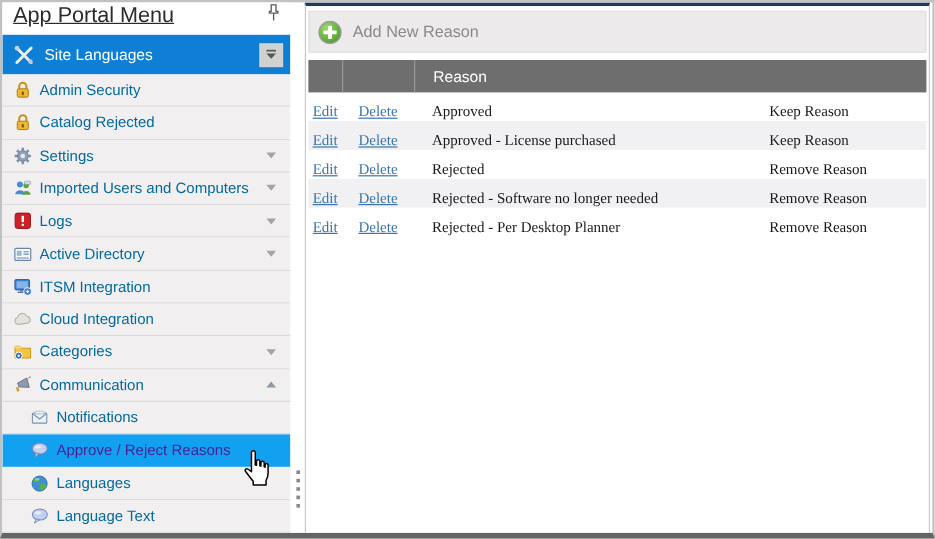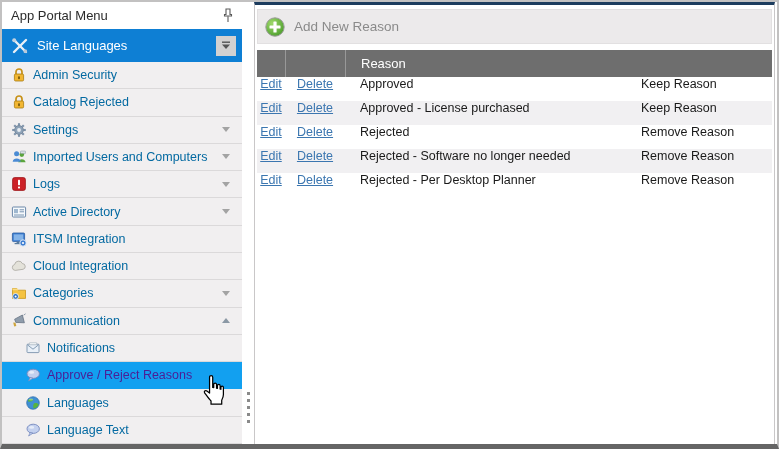--- a/index.html
+++ b/index.html
@@ -3,21 +3,21 @@
 <meta charset="utf-8">
 <style>
   * { margin:0; padding:0; box-sizing:border-box; }
   html,body { background:#fff; font-family:"Liberation Sans", sans-serif; }
   .window {
     position:relative; width:779px; height:449px; overflow:hidden;
     border:2px solid #c2c1c1; border-bottom:5px solid #656565; background:#fff;
   }
   
   .sidebar { position:absolute; left:0; top:0; bottom:0; width:240px; display:flex; flex-direction:column; background:#fff; }
-  .sidebar-title { height:27px; flex:0 0 27px; display:flex; align-items:center; padding:0 6px 0 9px; background:#fff; color:#2b2b2b; font-size:13px; }
+  .sidebar-title { height:27px; flex:0 0 27px; display:flex; align-items:flex-start; padding:0 6px 0 9px; background:#fff; color:#2b2b2b; font-size:18px;text-decoration:underline; }
   .sidebar-title .title-text { flex:1; }
   .pin { display:flex; align-items:center; justify-content:center; width:16px; height:16px; cursor:pointer; }
   .menu { flex:1; display:flex; flex-direction:column; }
   .menu-item { flex:1; display:flex; align-items:center; padding:0 4px 0 8px; background:#f1eff0; border-bottom:1px solid #dbd9da; color:#0369a1; font-size:12.5px; cursor:pointer; }
   .menu-item.header { flex:0 0 33px; background:var(--header-blue); color:#fff; border-bottom:none; font-size:13px; }
   .menu-item.sub { padding-left:22px; }
   .menu-item.selected { background:var(--selection-blue); border-bottom-color:var(--selection-blue); color:#4c1d95; }
   .mi-icon { width:17px; height:17px; margin-right:6px; flex:0 0 17px; display:flex; align-items:center; justify-content:center; }
   .mi-icon svg { width:16px; height:16px; }
   .menu-item.header .mi-icon { width:20px; height:20px; flex-basis:20px; margin-right:7px; }
@@ -36,21 +36,21 @@
   .add-circle { width:20px; height:20px; margin-right:9px; display:flex; }
   .rtable { margin:6px 2px 0 2px; font-size:12.5px; }
   .trow { display:grid; grid-template-columns:28px 60px 286px 1fr; align-items:stretch; }
   .thead { background:var(--table-header); color:#fff; height:27px; font-size:13px; }
   .thead > div { display:flex; align-items:center; }
   .thead > div + div { border-left:1px solid #989898; }
   .th-reason { padding-left:15px; }
   .th-type { padding-left:10px; }
   .tbody .trow { height:24px; }
   .tbody .trow:nth-child(even) { background:var(--row-alt); }
-  .cell { display:flex; align-items:flex-start; color:#1a1a1a; }
+  .cell { display:flex; align-items:flex-end; color:#1a1a1a;font-family:Liberation Serif, serif; }
   .cell.c-action { justify-content:center; }
   .cell.c-reason { padding-left:15px; }
   .cell.c-type { padding-left:10px; }
   a.lnk { color:var(--link); text-decoration:underline; cursor:pointer; font-size:12.5px; }
   
   .hand-cursor { position:absolute; left:198px; top:372px; pointer-events:none; }
 </style>
 </head>
 <body>
 

